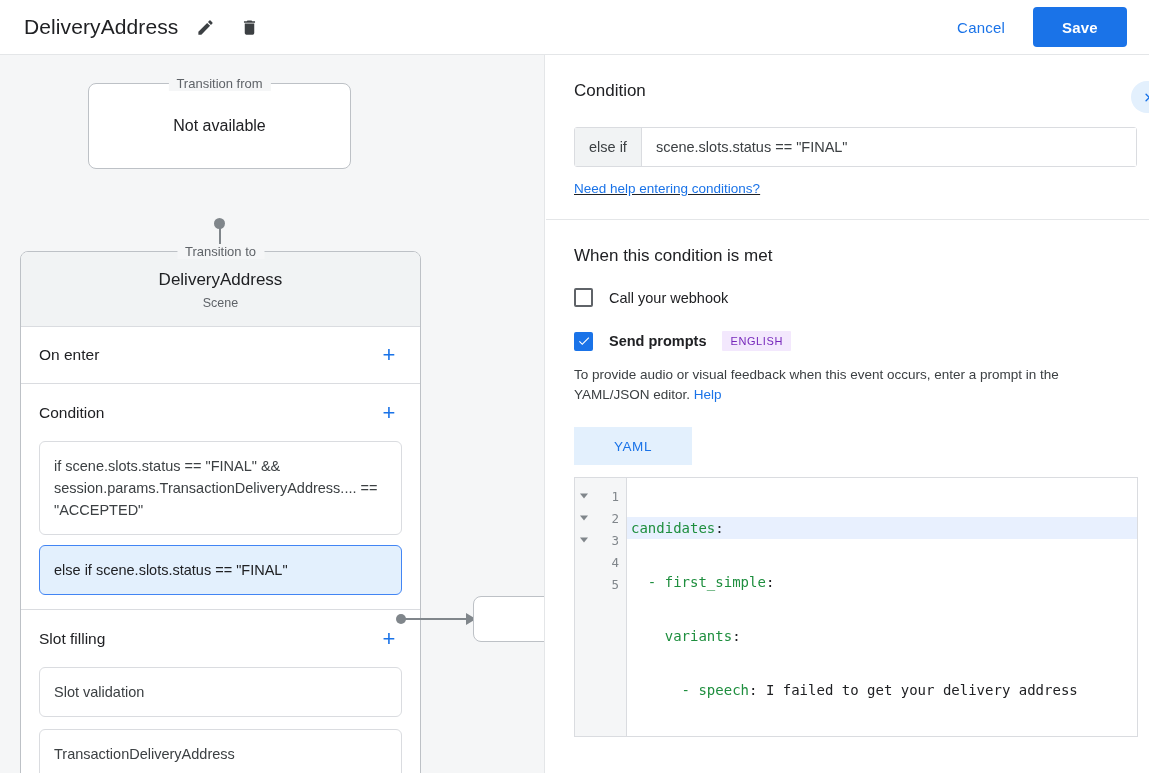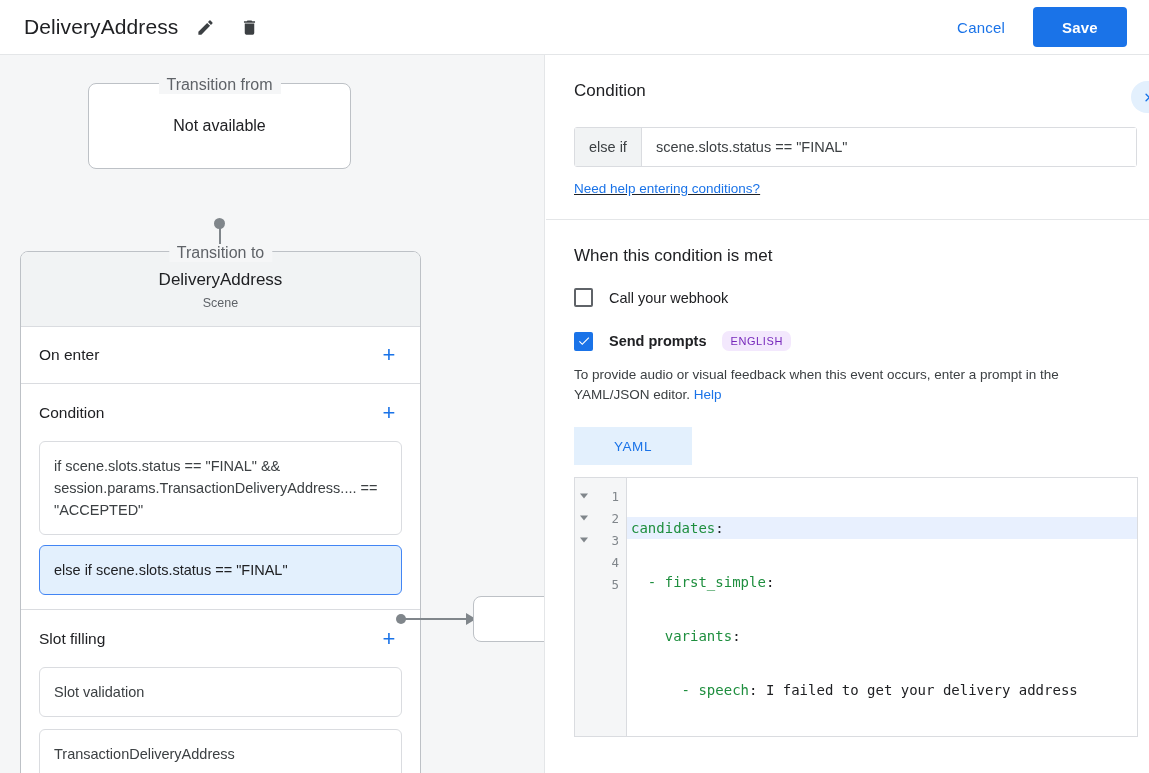--- a/index.html
+++ b/index.html
@@ -49,21 +49,21 @@
   }
 
   .node-from {
     position: absolute; left: 88px; top: 28px; width: 263px; height: 86px;
     background: #ffffff; border: 1px solid #bdc1c6; border-radius: 8px;
     display: flex; align-items: center; justify-content: center;
   }
   .legend {
     position: absolute; top: -8px; left: 50%; transform: translateX(-50%);
     background: #f5f6f7; padding: 0 8px;
-    font-size: 16px; color: #5f6368; white-space: nowrap;
+    font-size: 13px; color: #5f6368; white-space: nowrap;
   }
   .node-from-text { font-size: 16px; color: #202124; }
 
   .conn-dot {
     position: absolute; width: 11px; height: 11px; border-radius: 50%;
     background: #80868b;
   }
   .conn-line-v {
     position: absolute; width: 1.6px; background: #80868b;
   }
@@ -165,21 +165,21 @@
     background: #fff; cursor: pointer; flex: none;
   }
   .cbox.checked {
     background: #1a73e8; border-color: #1a73e8;
     display: flex; align-items: center; justify-content: center;
   }
   .check-label { margin-left: 16px; font-size: 14.5px; color: #202124; }
   .check-label.bold { font-weight: bold; }
   .lang-badge {
     margin-left: 16px; background: #f3e8fd; color: #7627bb;
-    font-size: 11px; letter-spacing: .6px; padding: 4px 8px; border-radius: 7px;
+    font-size: 11px; letter-spacing: .6px; padding: 4px 8px; border-radius: 1px;
   }
   .helper-text {
     font-size: 13.5px; color: #3c4043; line-height: 20px; margin: 0 0 22px;
     max-width: 560px;
   }
 
   .tabs { display: flex; margin-bottom: 12px; }
   .tab {
     min-width: 118px; height: 38px; display: flex; align-items: center;
     justify-content: center; font-size: 13.5px; color: #5f6368;

